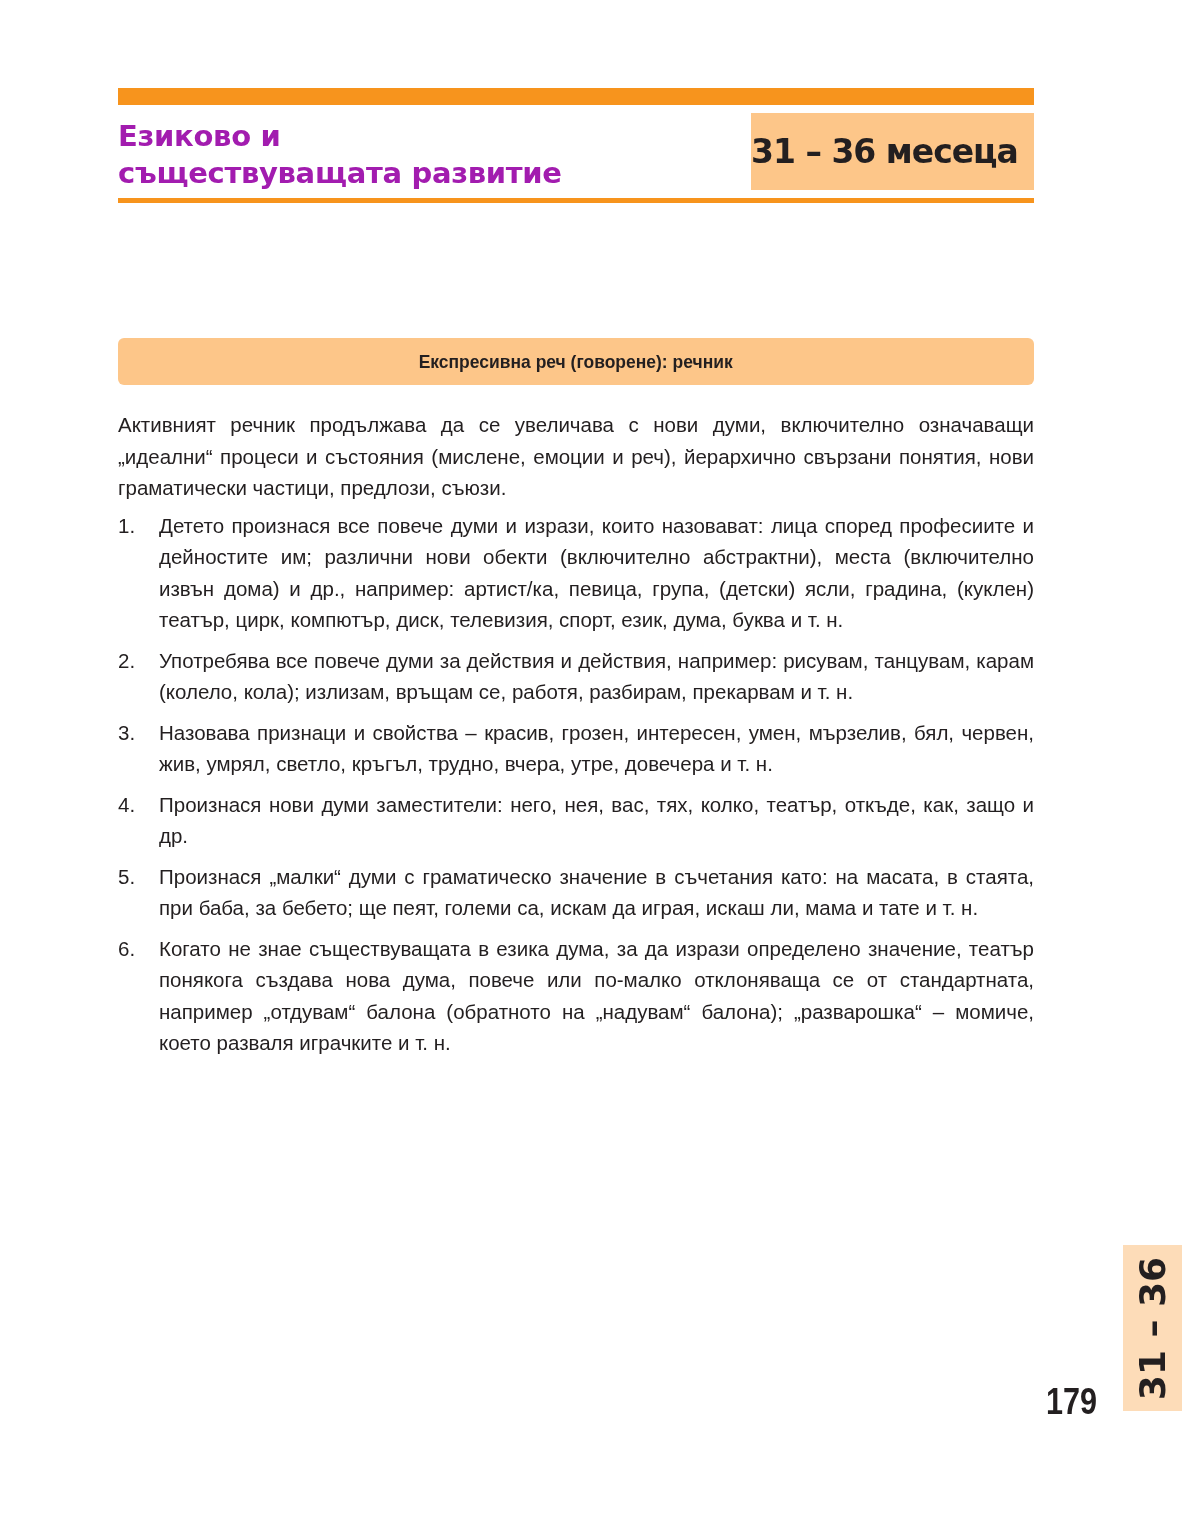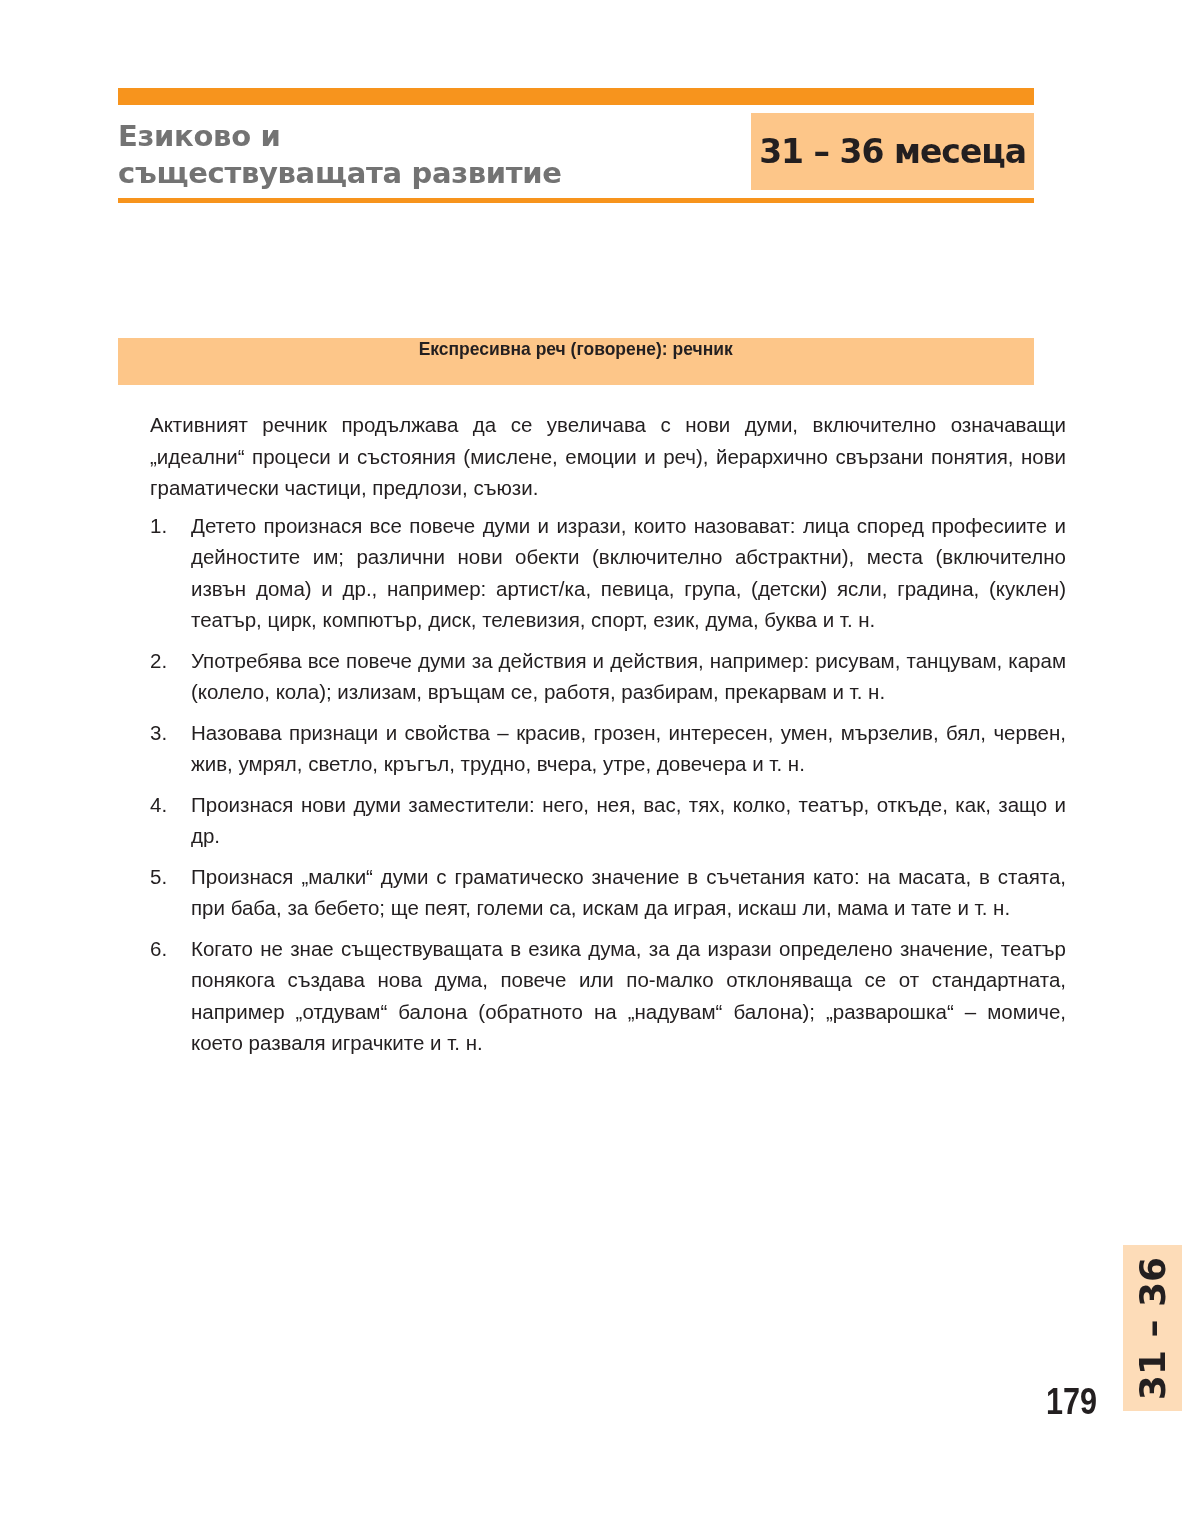--- a/index.html
+++ b/index.html
@@ -5,42 +5,41 @@
   html, body { margin: 0; padding: 0; }
   body {
     width: 1182px; height: 1536px; background: #ffffff; position: relative; overflow: hidden;
     font-family: "Liberation Sans", sans-serif; color: #231f20;
   }
   .top-bar { position: absolute; left: 118px; top: 88px; width: 916px; height: 17px; background: #f7941d; }
   .bottom-bar { position: absolute; left: 118px; top: 198px; width: 916px; height: 5px; background: #f7941d; }
   .chapter-title {
     position: absolute; left: 118px; top: 118px; width: 600px;
     font-family: "DejaVu Sans", sans-serif; font-weight: bold; font-size: 29px; line-height: 37px;
-    color: #737373; letter-spacing: -0.3px;
+    color: #a21caf; letter-spacing: -0.3px;
   }
   .age-box {
     position: absolute; left: 751px; top: 113px; width: 283px; height: 77px; background: #fdc689;
-    display: flex; align-items: center; justify-content: flex-end; box-sizing: border-box; padding-right: 8px;
+    display: flex; align-items: center; box-sizing: border-box; padding-right: 8px;
   }
   .age-box span {
     font-family: "DejaVu Sans", sans-serif; font-weight: bold; font-size: 33px; color: #231f20; letter-spacing: -1px;
   }
   .section-band {
     position: absolute; left: 118px; top: 338px; width: 916px; height: 47px; background: #fdc689;
-    display: flex; justify-content: center;
+    display: flex; align-items: center; justify-content: center; border-radius: 6px;
   }
   .section-band span {
     font-family: "Liberation Sans", sans-serif; font-weight: bold; font-size: 19px; color: #231f20;
     transform: scaleX(0.92);
   }
   .content {
     position: absolute; left: 118px; top: 409px; width: 916px;
     font-family: "Liberation Sans", sans-serif; font-size: 20.5px; line-height: 31.5px; color: #231f20;
     text-align: justify;
-    margin-left: 32px;
   }
   .content p { margin: 0 0 6px 0; }
   .items { margin: 0; padding: 0; list-style: none; }
   .item { display: flex; margin-bottom: 9px; }
   .item .num { width: 41px; flex: none; }
   .item .txt { flex: 1; text-align: justify; }
   .page-number {
     position: absolute; left: 1046px; top: 1381px;
     font-family: "Liberation Sans", sans-serif; font-weight: bold; font-size: 36px; color: #231f20;
     transform: scaleX(0.85); transform-origin: left;

